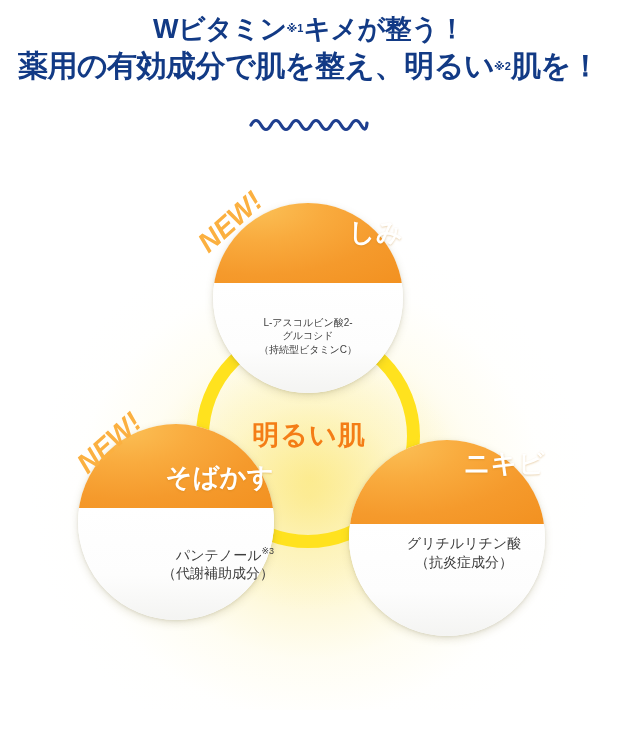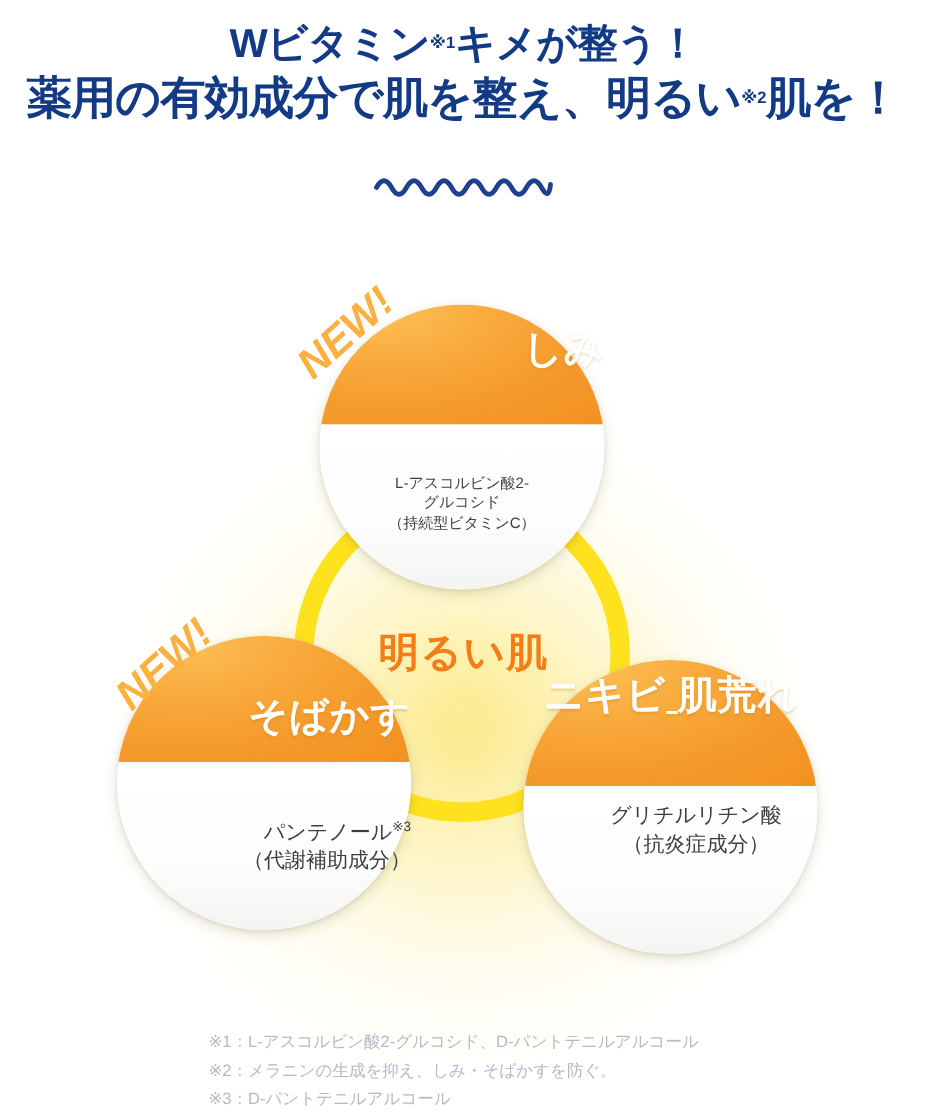--- a/index.html
+++ b/index.html
@@ -259,35 +259,20 @@
   <div class="new-badge" style="left:72px; top:427px; transform:rotate(-42deg);">NEW!</div>
 
   <div class="circle" style="left:349px; top:440px; width:196px; height:196px;">
     <div class="top-half" style="height:84px;"></div>
     <div class="bottom-half" style="height:112px;"></div>
   </div>
   <div class="c-title" style="left:349px; top:449px; width:196px; font-size:26px;">
     <div class="row">
       <span>ニキビ</span>
     </div>
-    <div class="row">
-      <span>肌荒れ</span>
-      <span class="yobo">
-        <span class="yobo-row">
-          <span>予</span>
-          <span class="mk"></span>
-        </span>
-        <span>防</span>
-      </span>
-    </div>
   </div>
   <div class="c-sub" style="left:366px; top:534px; width:196px; font-size:14px;">
     <span class="ln">グリチルリチン酸</span>
     <span class="ln">（抗炎症成分）</span>
   </div>
 
-  <div class="footnotes">
-    <div>※1：L-アスコルビン酸2-グルコシド、D-パントテニルアルコール</div>
-    <div>※2：メラニンの生成を抑え、しみ・そばかすを防ぐ。</div>
-    <div>※3：D-パントテニルアルコール</div>
-  </div>
 
 </div>
 
 </body></html>

